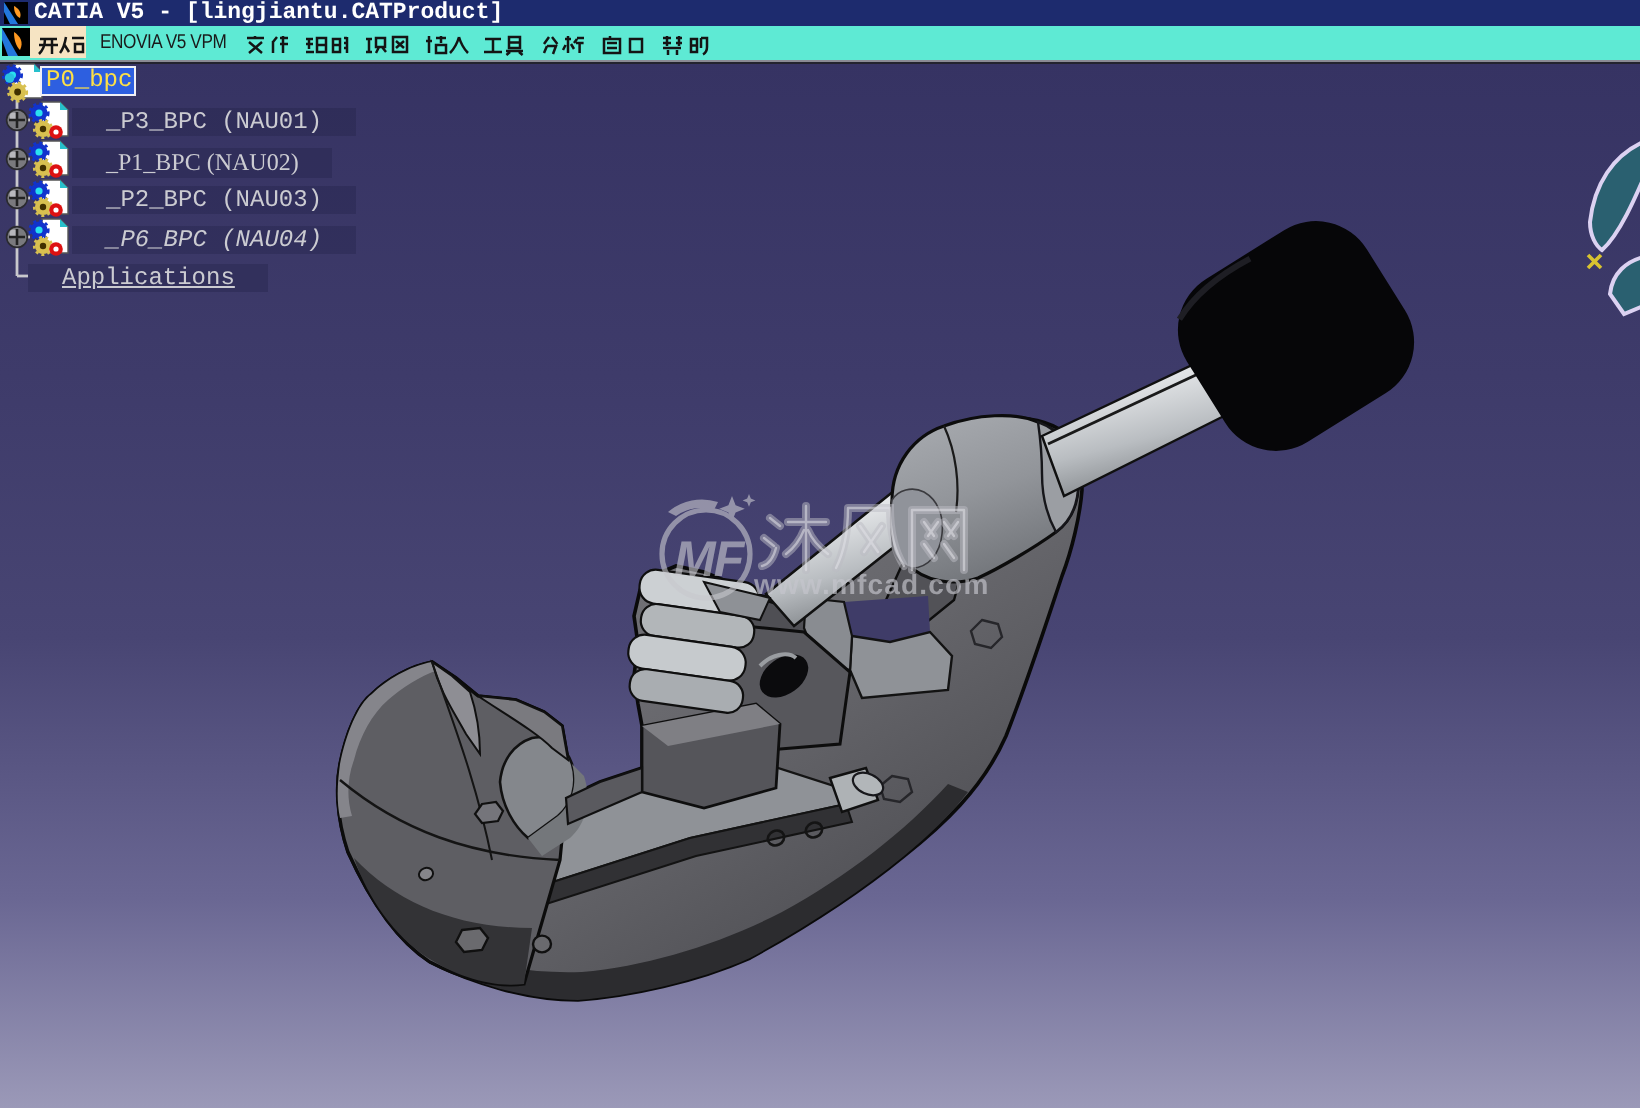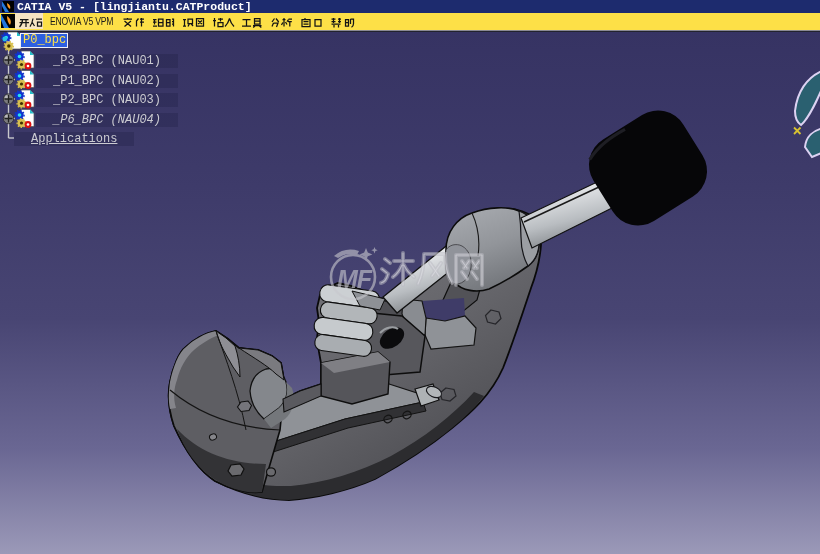--- a/index.html
+++ b/index.html
@@ -1,20 +1,20 @@
 <!DOCTYPE html>
 <html><head>
 <meta charset="utf-8">
 <style>
   html,body{margin:0;padding:0;}
   body{position:relative;width:820px;height:554px;overflow:hidden;font-family:"Liberation Sans",sans-serif;}
   .titlebar{position:absolute;left:0;top:0;width:820px;height:27px;background:#1d2b6e;}
   .titlebar .ticon{position:absolute;left:2px;top:1px;width:12px;height:11px;}
   .titlebar .ttext{position:absolute;left:17px;top:0px;color:#ffffff;font:bold 11.5px "Liberation Mono",monospace;white-space:nowrap;}
-  .menubar{position:absolute;left:0;top:13px;width:820px;height:17px;background:#fde047;border-bottom:1px solid #8a8a94;}
+  .menubar{position:absolute;left:0;top:13px;width:820px;height:17px;background:#5eead4;border-bottom:1px solid #8a8a94;}
   .menubar .micon{position:absolute;left:1px;top:1px;width:14px;height:14px;}
   .menusvg{position:absolute;left:0;top:0;}
   .mlatin{position:absolute;left:50px;top:0;height:17px;line-height:18px;color:#1a1a1a;font-size:10px;font-family:"Liberation Sans",sans-serif;letter-spacing:-0.25px;transform:scaleX(0.86);transform-origin:0 0;}
   .viewport{position:absolute;left:0;top:31px;width:820px;height:523px;background:linear-gradient(to bottom,#363363 0%,#3e3b6a 30%,#484573 55%,#6a6793 80%,#9b99b8 100%);overflow:hidden;}
   .tree{position:absolute;left:0;top:0;width:300px;height:130px;}
   .trow{position:absolute;color:#cbcbd1;font:12px "Liberation Mono",monospace;white-space:nowrap;background:rgba(30,30,66,0.30);padding:0 17px;}
   .sel{position:absolute;left:20px;top:2px;width:44px;height:13px;background:#2d5fe0;border:1px solid #f0f0f5;color:#fde047;font:12px "Liberation Mono",monospace;padding-left:2px;line-height:13px;}
   .wmurl{position:absolute;left:377px;top:253px;color:rgba(198,198,205,0.66);font:bold 14px "Liberation Sans",sans-serif;letter-spacing:0.6px;}
 </style>
 </head>
@@ -176,20 +176,21 @@
 
     <g opacity="0.6">
       <circle cx="353" cy="277" r="22" fill="none" stroke="#c8c8ce" stroke-width="2.6"></circle>
       <path d="M 332,282 A 22,22 0 0 0 362,298 A 17,17 0 0 1 341,294 A 17,17 0 0 1 332,282 Z" fill="#c8c8ce"></path>
       <path d="M 338,258 A 22,22 0 0 1 357,255 L 359,251 A 26,26 0 0 0 334,256 Z" fill="#c8c8ce"></path>
       <text x="337" y="288" font-family="Liberation Sans" font-weight="bold" font-size="25" fill="#cbcbd1" font-style="italic" letter-spacing="-1">MF</text>
       <path d="M 366,248 l 1.8,4.6 l 4.6,1.8 l -4.6,1.8 l -1.8,4.6 l -1.8,-4.6 l -4.6,-1.8 l 4.6,-1.8 Z" fill="#cbcbd1"></path>
       <path d="M 374.5,247 l 0.9,2.3 l 2.3,0.9 l -2.3,0.9 l -0.9,2.3 l -0.9,-2.3 l -2.3,-0.9 l 2.3,-0.9 Z" fill="#cbcbd1"></path>
     </g>
   </svg>
+  <div class="wmurl">www.mfcad.com</div>
   <div class="tree">
     <svg width="300" height="130" viewBox="0 0 300 130" style="position:absolute;left:0;top:0">
       <g stroke="#c8c8cc" stroke-width="1.4" fill="none">
         <line x1="8.5" y1="18" x2="8.5" y2="107"></line>
         <line x1="8.5" y1="29" x2="15" y2="29"></line>
         <line x1="8.5" y1="48.5" x2="15" y2="48.5"></line>
         <line x1="8.5" y1="68" x2="15" y2="68"></line>
         <line x1="8.5" y1="87.5" x2="15" y2="87.5"></line>
         <line x1="8.5" y1="107" x2="14" y2="107"></line>
       </g>
@@ -228,21 +229,21 @@
           <circle cx="6.8" cy="15" r="4.6" fill="none" stroke="#d8c050" stroke-width="1.3" stroke-dasharray="1.5 1.6"></circle>
         <circle cx="6.8" cy="15" r="1.7" fill="#403000"></circle>
       </g>
       <use href="#cicon" x="15" y="20"></use>
       <use href="#cicon" x="15" y="39.5"></use>
       <use href="#cicon" x="15" y="59"></use>
       <use href="#cicon" x="15" y="78.5"></use>
     </svg>
     <div class="sel">P0_bpc</div>
     <div class="trow" style="left:36px;top:23px;">_P3_BPC (NAU01)</div>
-    <div class="trow" style="left:36px;top:42.5px;">_P1_BPC (NAU02)</div>
+    <div class="trow" style="left:36px;top:42.5px;font-family:Liberation Serif, serif;">_P1_BPC (NAU02)</div>
     <div class="trow" style="left:36px;top:62px;text-align:center;">_P2_BPC (NAU03)</div>
     <div class="trow" style="left:36px;top:81.5px;font-style:italic;">_P6_BPC (NAU04)</div>
     <div class="trow" style="left:14px;top:100.5px;text-decoration:underline;">Applications</div>
   </div>
 </div>
 <div class="titlebar">
   <svg class="ticon" viewBox="0 0 12 11">
       <rect width="12" height="11" fill="#000"></rect>
       <path d="M0,0 L7,11 L3,11 L0,5 Z" fill="#2277dd"></path>
       <path d="M5,2 C7,3 9,5 8,8 C6,7 5,5 5,2Z" fill="#ff9922"></path>

